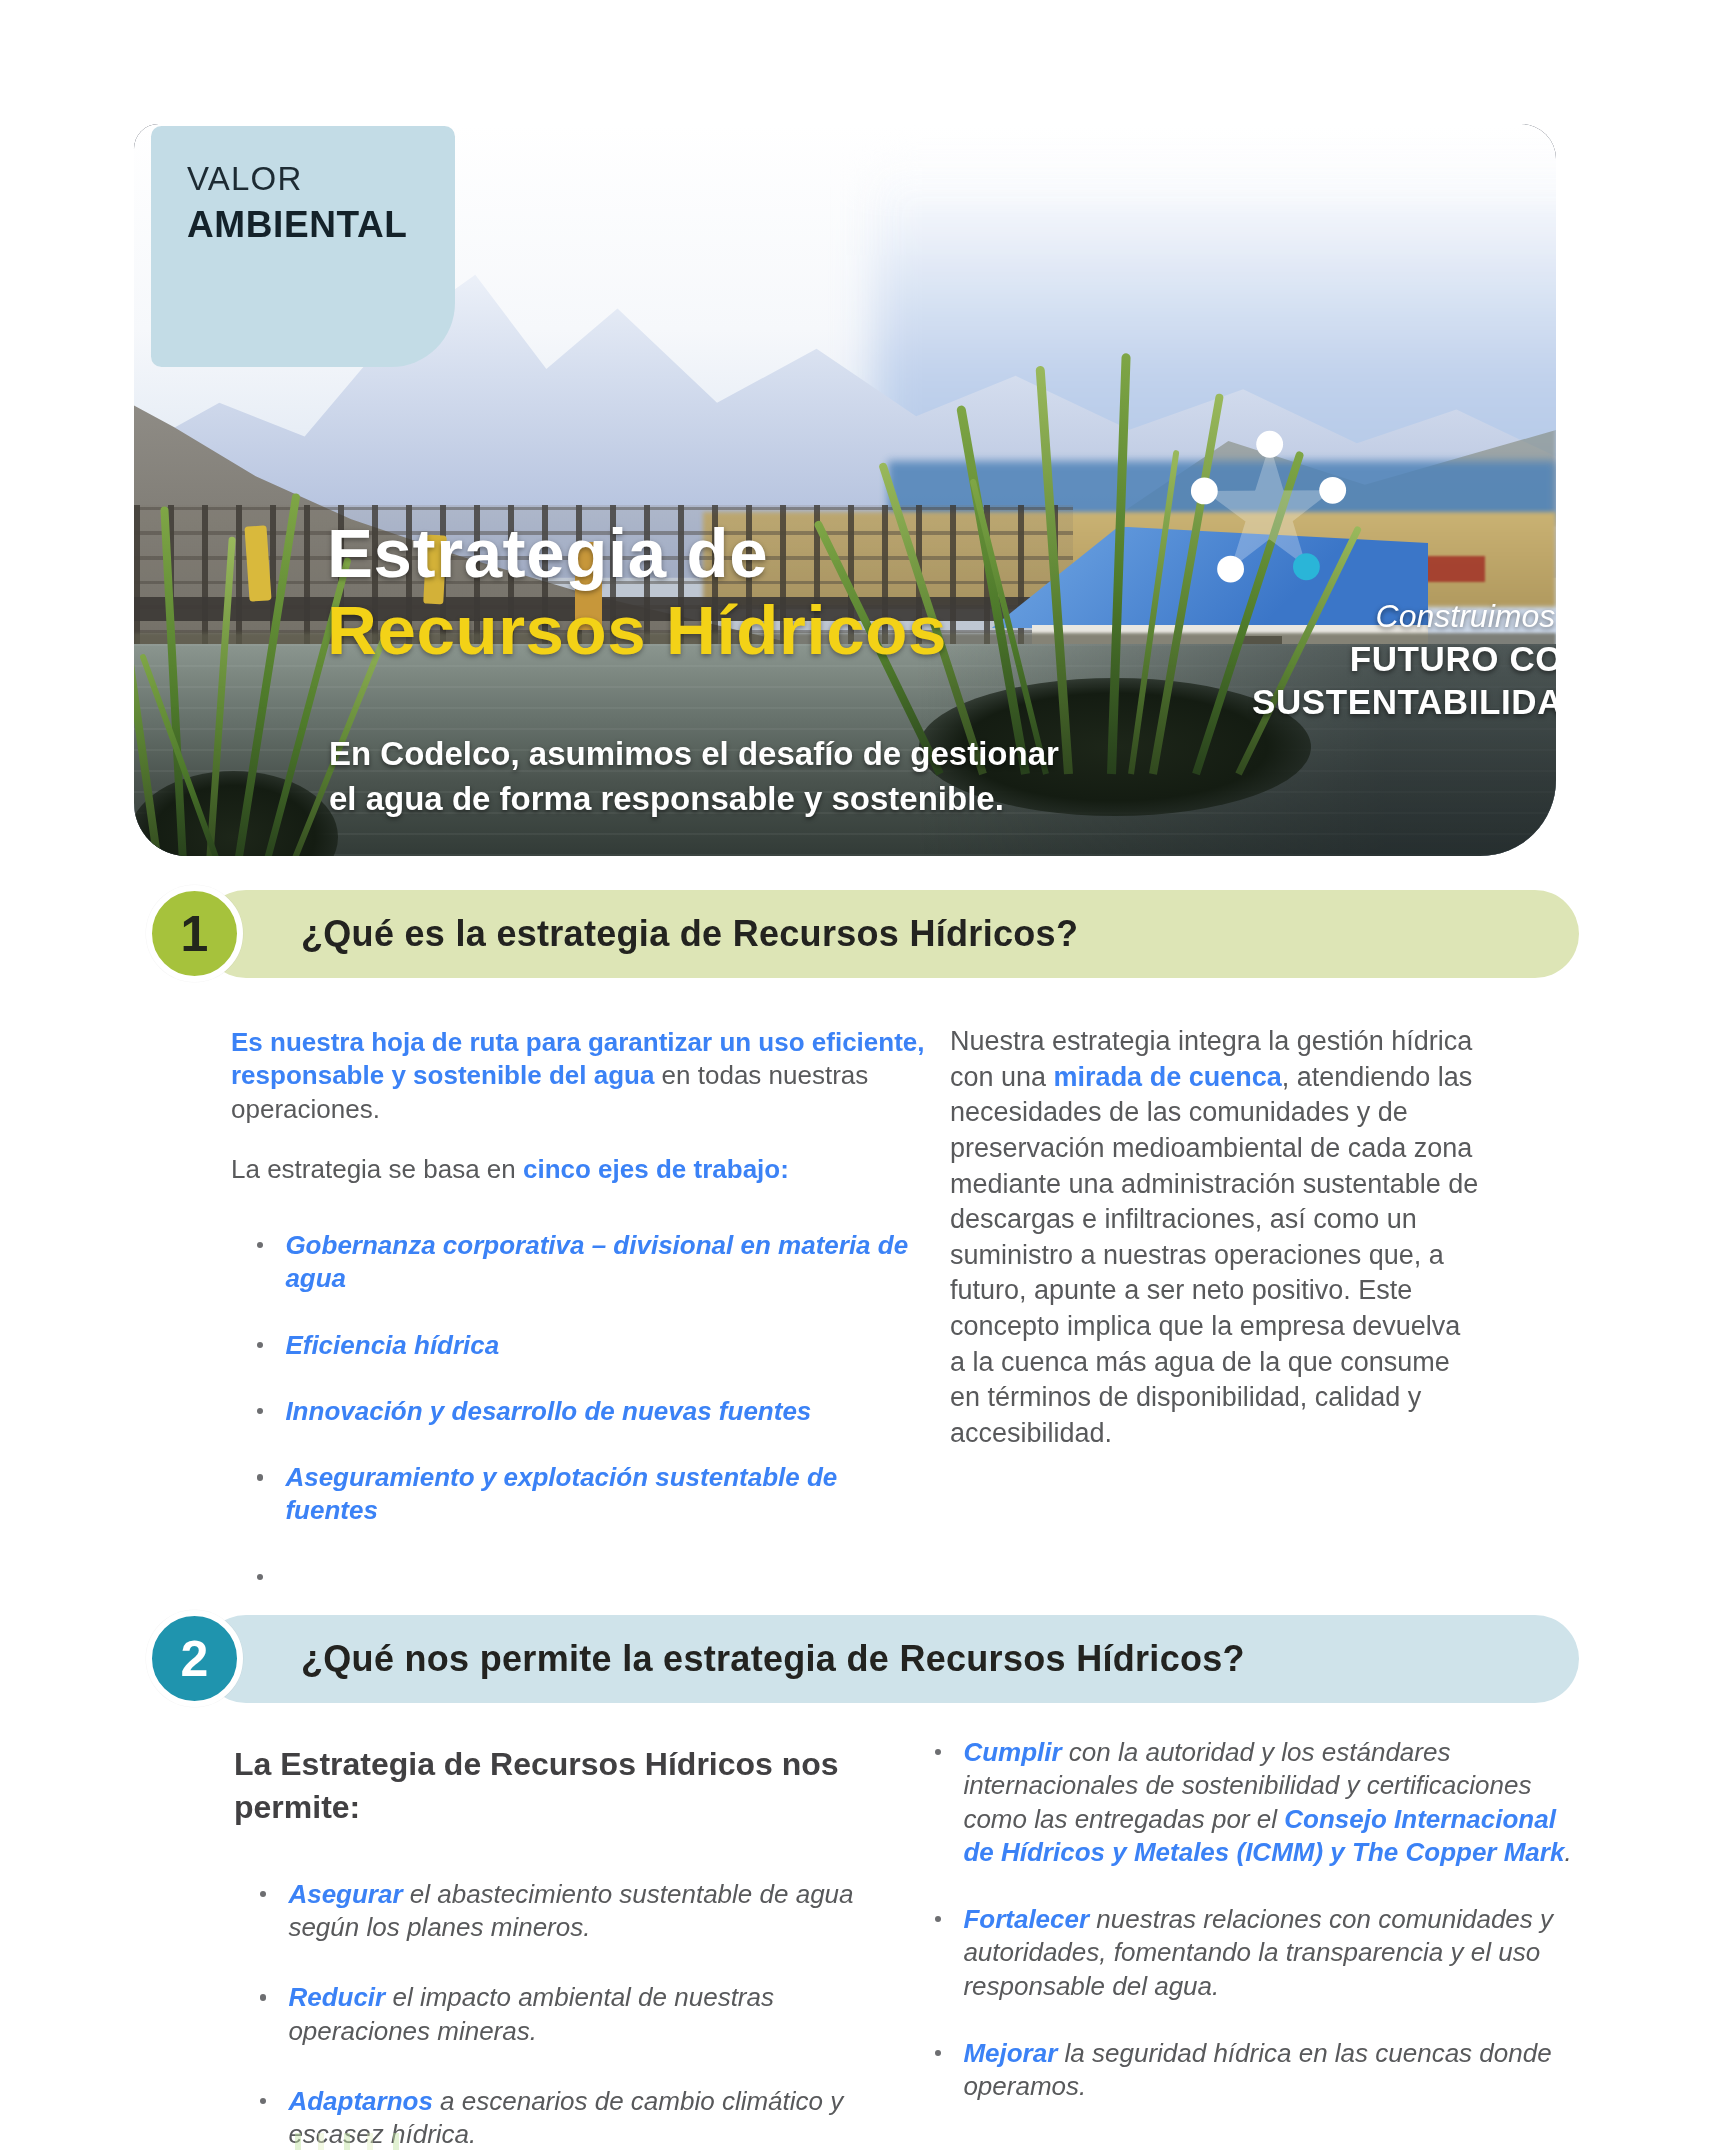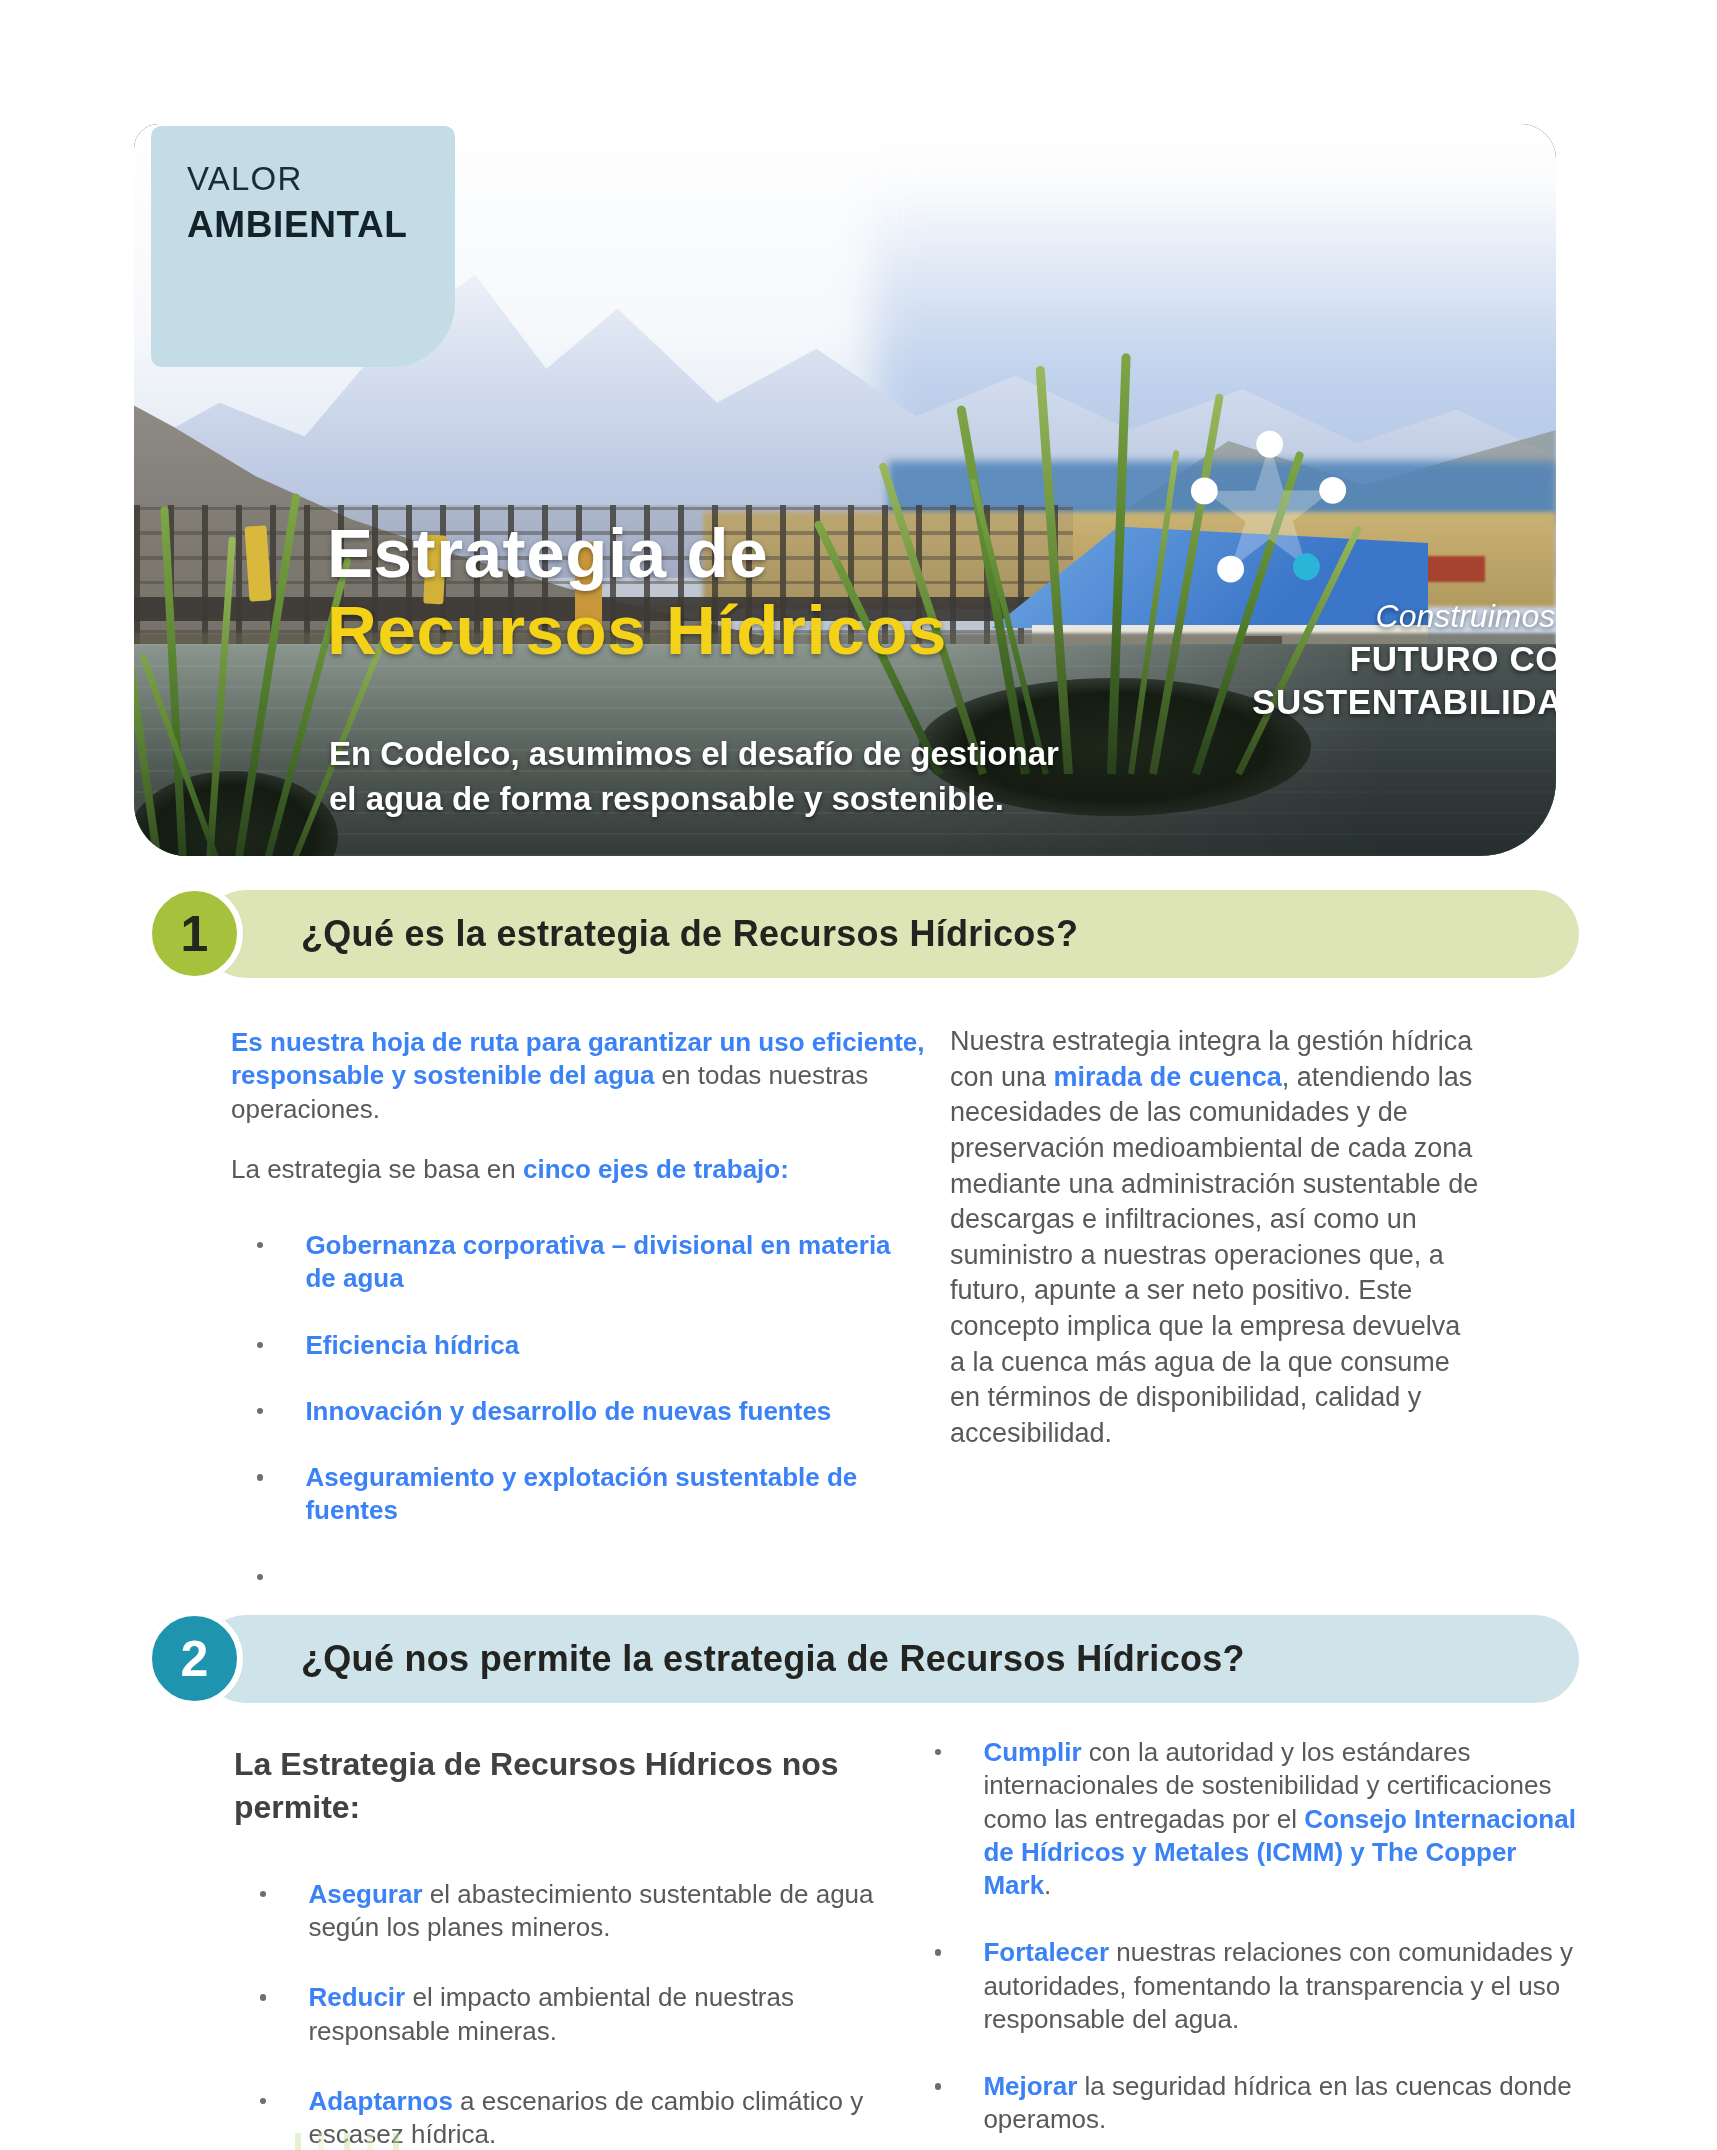--- a/index.html
+++ b/index.html
@@ -94,21 +94,21 @@
 
   
   .body-text{font-size:26px;line-height:1.28;color:#58595b;}
   .s1-left{position:absolute;left:231px;top:1026px;width:696px;}
   .s1-right{position:absolute;left:950px;top:1024px;width:532px;font-size:27px;line-height:1.32;}
   .para2{margin-top:27px;}
   .bullet-list{margin-top:43px;}
   .bullet-row{display:flex;margin-bottom:33px;}
   .bullet-row .dot{flex:0 0 auto;width:6.4px;height:6.4px;border-radius:50%;background:#6d6e71;
     margin:13px 0 0 26px;}
-  .bullet-row .bullet-text{margin-left:42px;}
+  .bullet-row .bullet-text{margin-left:22px;font-style:italic;}
   .s2-left{position:absolute;left:234px;top:1743px;width:664px;}
   .s2-left .heading{font-size:32px;line-height:1.34;font-weight:700;color:#414042;}
   .s2-left .bullet-list{margin-top:49px;}
   .s2-left .bullet-row{margin-bottom:37px;}
   .s2-right{position:absolute;left:909px;top:1736px;width:681px;}
   .s2-right .bullet-list{margin-top:0;}
   .s2-right .bullet-row{margin-bottom:34px;}
   .s2-right .body-text,.s2-right .bullet-text{font-size:26px;line-height:1.28;}
 
   
@@ -247,21 +247,21 @@
 
   <div class="s2-left body-text">
     <div class="heading">La Estrategia de Recursos Hídricos nos permite:</div>
     <div class="bullet-list">
         <div class="bullet-row">
           <span class="dot"></span>
           <div class="bullet-text"><span class="b">Asegurar</span><span> el abastecimiento sustentable de agua según los planes mineros.</span></div>
         </div>
         <div class="bullet-row">
           <span class="dot"></span>
-          <div class="bullet-text"><span class="b">Reducir</span><span> el impacto ambiental de nuestras responsable mineras.</span></div>
+          <div class="bullet-text"><span class="b">Reducir</span><span> el impacto ambiental de nuestras operaciones mineras.</span></div>
         </div>
         <div class="bullet-row">
           <span class="dot"></span>
           <div class="bullet-text"><span class="b">Adaptarnos</span><span> a escenarios de cambio climático y escasez hídrica.</span></div>
         </div>
       </div>
   </div>
   <div class="s2-right body-text">
     <div class="bullet-list">
         <div class="bullet-row">

